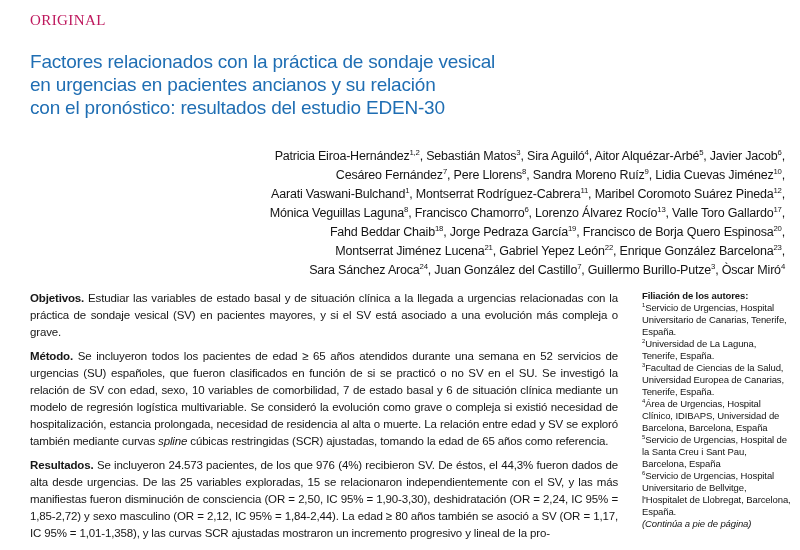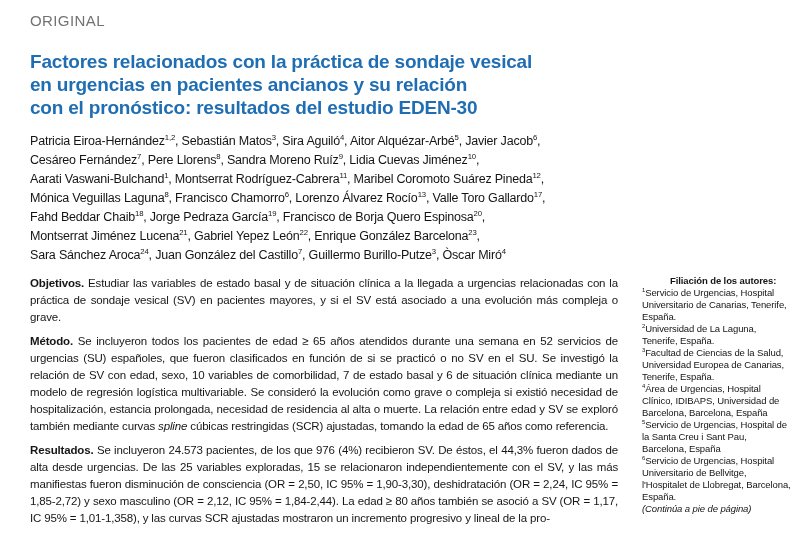--- a/index.html
+++ b/index.html
@@ -4,48 +4,50 @@
 <style>
   html,body{margin:0;padding:0;background:#ffffff;}
   body{
     width:800px;height:550px;overflow:hidden;
     font-family:"Liberation Sans",sans-serif;
     color:#1c1c1c;
     -webkit-font-smoothing:antialiased;
   }
   .page{padding:10px 15px 0 30px;}
   .kicker{
-    font-size:15px;letter-spacing:.4px;color:#737373;
+    font-size:15px;letter-spacing:.4px;color:#be185d;
     margin-top:2px;
+    font-family:Liberation Serif, serif;
   }
   .title{
     margin:21px 0 0 0;
-    font-size:19px;font-weight:bold;line-height:23px;
+    font-size:19px;font-weight:normal;line-height:23px;
     letter-spacing:-0.2px;
   }
   .title span{display:block;}
   .authors{
-    margin-top:13px;
+    margin-top:28px;
     font-size:12.5px;line-height:19px;letter-spacing:-0.2px;
     color:#141414;
+    text-align:right;
   }
   .authors sup{font-size:62%;line-height:0;vertical-align:super;}
   .content-row{display:flex;margin-top:10px;}
   .abstract{
     width:588px;flex:0 0 588px;
     font-size:11.5px;line-height:17px;letter-spacing:-0.15px;
     text-align:justify;color:#161616;
   }
   .abstract p{margin:0 0 7px 0;}
   .sidebar{
     margin-left:24px;width:150px;flex:0 0 150px;
     font-size:9.5px;line-height:12px;letter-spacing:-0.1px;
     color:#141414;
   }
-  .sidebar-heading{font-weight:bold;margin-left:28px;}
+  .sidebar-heading{font-weight:bold;}
   .affiliation{margin:0;}
   .affiliation sup,.abstract sup{font-size:62%;line-height:0;vertical-align:super;}
   .sidebar-footnote{font-style:italic;}
 </style>
 </head>
 <body>
 
 <div class="page">
 
   <div class="kicker">ORIGINAL</div>

